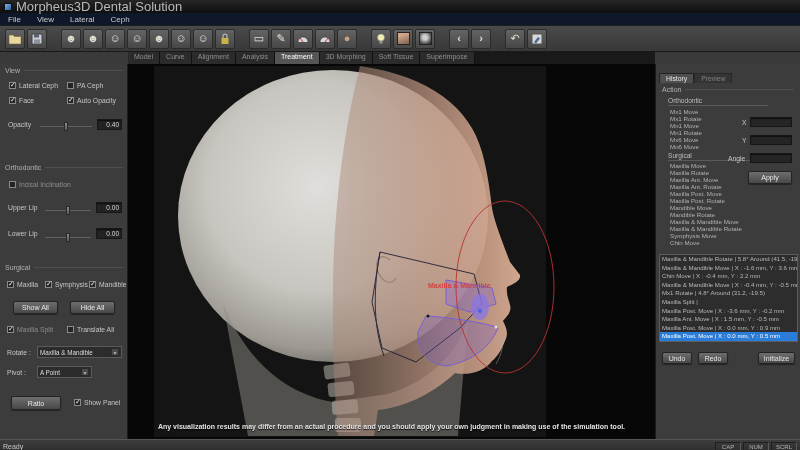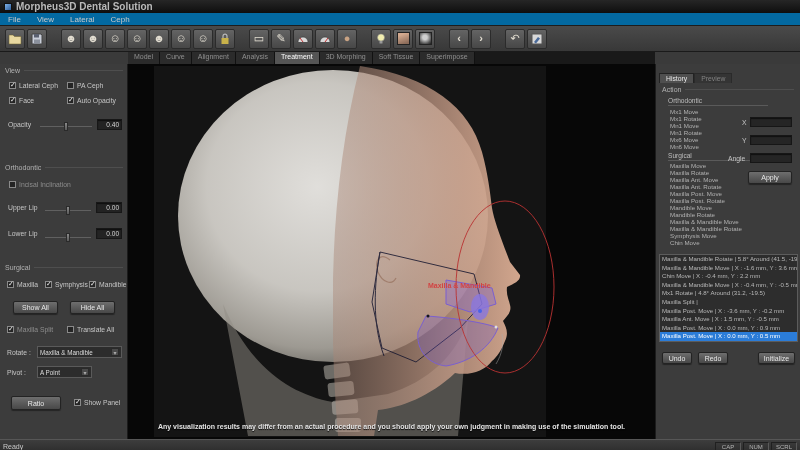--- a/index.html
+++ b/index.html
@@ -2,22 +2,22 @@
 <html><head>
 <meta charset="utf-8">
 <style>
   * { margin:0; padding:0; box-sizing:border-box; font-family:"Liberation Sans", sans-serif; }
   html,body { width:800px; height:450px; overflow:hidden; background:#2e2e2e; }
   .abs { position:absolute; }
 
   
   #titlebar { height:13px; background:linear-gradient(180deg,#262626,#0e0e0e); display:flex; align-items:center; padding:0 4px; }
   #app-icon { width:8px; height:8px; background:linear-gradient(135deg,#7fb2e8,#2d5d9a); border:1px solid #111; margin-right:4px; }
-  #title-text { font-size:10px; color:#b9b9b9; white-space:nowrap;font-weight:bold; }
-  #menubar { height:13px; background:#0369a1; border-bottom:1px solid #1d1d1d; display:flex; align-items:center; }
+  #title-text { font-size:13px; color:#b9b9b9; white-space:nowrap; }
+  #menubar { height:13px; background:#0f172a; border-bottom:1px solid #1d1d1d; display:flex; align-items:center; }
   .menu-item { font-size:8px; color:#c9c9c9; padding:0 8px; }
   #toolbar { height:26px; background:linear-gradient(180deg,#4a4a4a,#383838); border-bottom:1px solid #1a1a1a; display:flex; align-items:center; padding-left:4px; }
   .tbtn { width:20px; height:20px; margin:0 1px; background:linear-gradient(180deg,#646464,#474747); border:1px solid #2b2b2b; border-radius:2px; display:flex; align-items:center; justify-content:center; color:#ddd; font-size:11px; line-height:1; }
   .tgap { width:12px; }
   .glyph { color:#e3ded2; font-size:11px; }
   .thumb-face { width:13px; height:13px; background:linear-gradient(160deg,#d3a98e 20%,#8a6a58 90%); border:1px solid #222; }
   .thumb-xray { width:13px; height:13px; background:radial-gradient(circle at 45% 40%, #cfcfcf 25%, #555 70%, #1c1c1c 100%); border:1px solid #222; }
 
   
   #tabstrip { height:12px; background:#3a3a3a; display:flex; }

